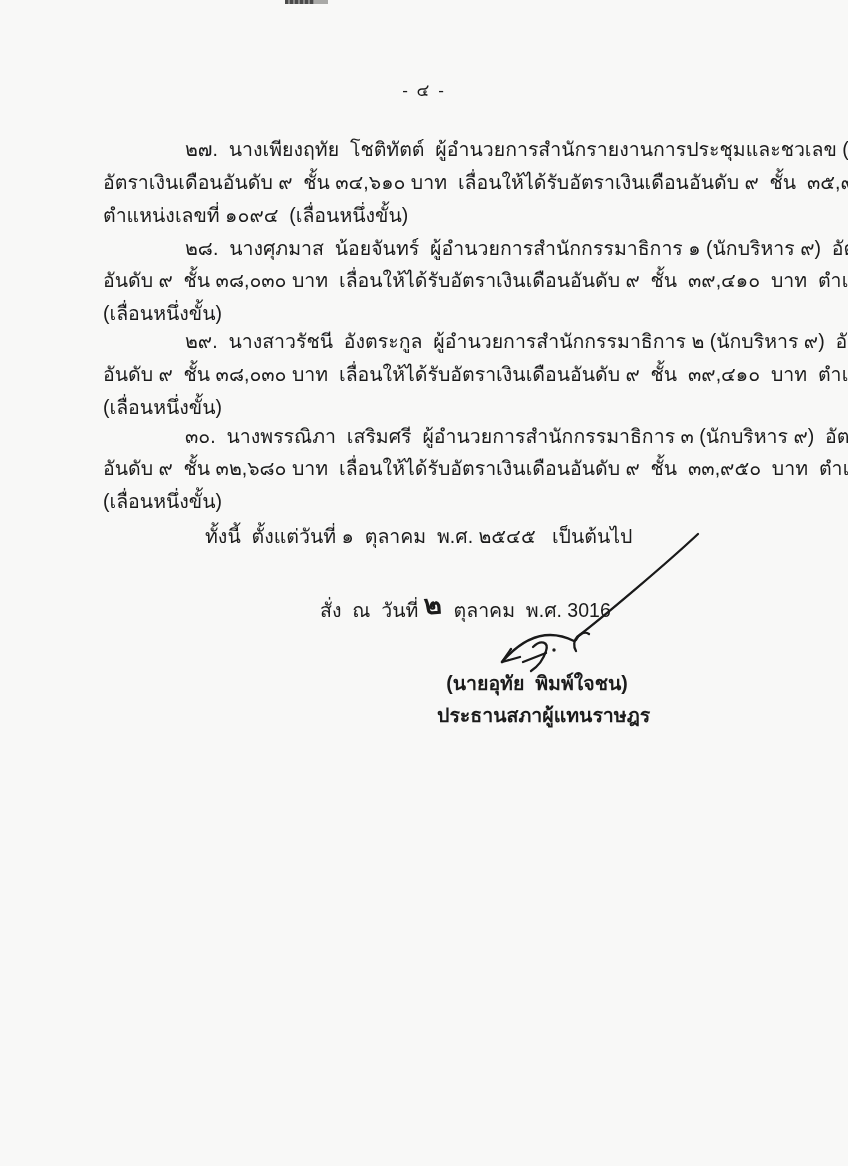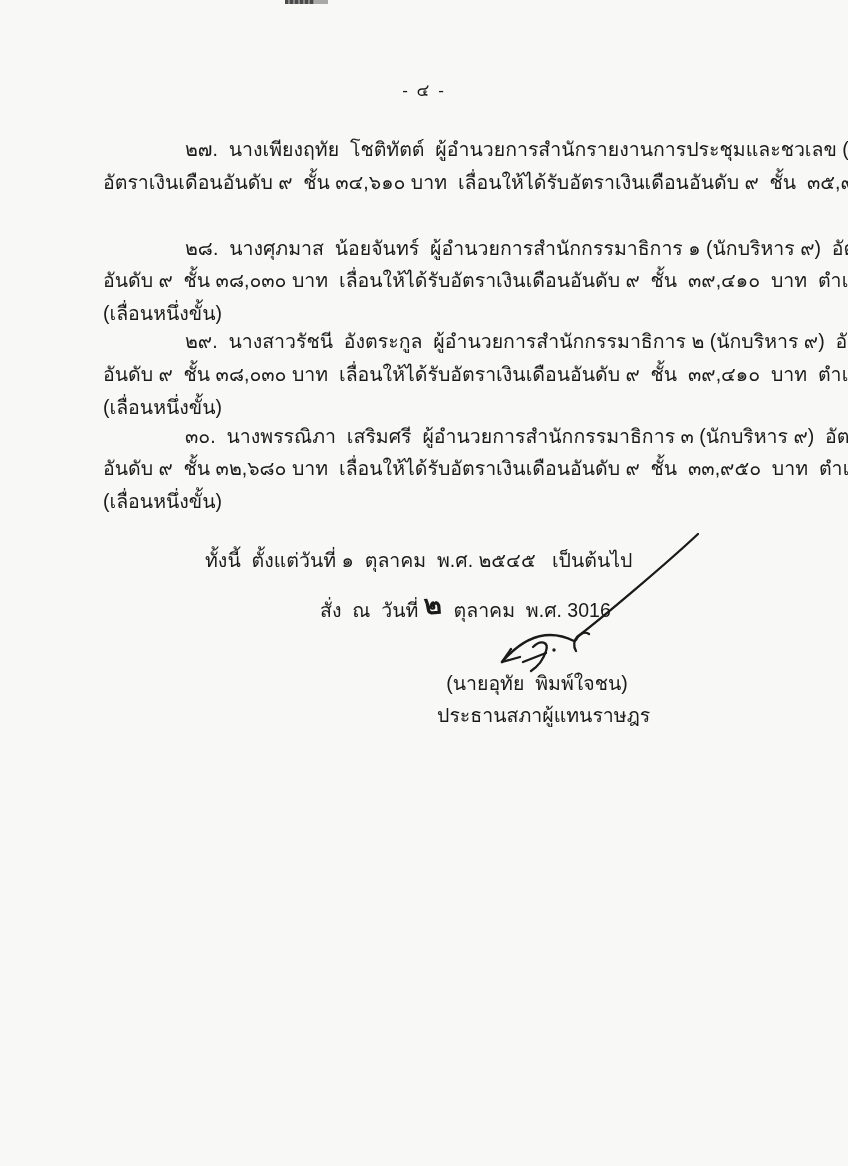--- a/index.html
+++ b/index.html
@@ -66,50 +66,52 @@
     width: 290px;
     height: 160px;
   }
   .signer {
     position: absolute;
     left: 437px;
     width: 200px;
     text-align: center;
     white-space: pre;
     font-size: 19.5px;
+    font-weight: bold;
   }
   .signer-name  { top: 668px; }
   .signer-title { top: 700px; text-align: center; }
 </style>
 </head>
 <body>
 
 <div class="page">
 
   <div class="artifact artifact-dashed"></div>
   <div class="artifact artifact-solid"></div>
 
   <div class="pageno">- ๔ -</div>
 
   <div class="line indent" style="top:137px">๒๗.  นางเพียงฤทัย  โชติทัตต์  ผู้อำนวยการสำนักรายงานการประชุมและชวเลข (นักบริหาร ๙)</div>
   <div class="line flush" style="top:170px">อัตราเงินเดือนอันดับ ๙  ชั้น ๓๔,๖๑๐ บาท  เลื่อนให้ได้รับอัตราเงินเดือนอันดับ ๙  ชั้น  ๓๕,๙๖๐  บาท</div>
+  <div class="line flush" style="top:203px">ตำแหน่งเลขที่ ๑๐๙๔  (เลื่อนหนึ่งขั้น)</div>
 
   <div class="line indent" style="top:236px">๒๘.  นางศุภมาส  น้อยจันทร์  ผู้อำนวยการสำนักกรรมาธิการ ๑ (นักบริหาร ๙)  อัตราเงินเดือน</div>
   <div class="line flush" style="top:268px">อันดับ ๙  ชั้น ๓๘,๐๓๐ บาท  เลื่อนให้ได้รับอัตราเงินเดือนอันดับ ๙  ชั้น  ๓๙,๔๑๐  บาท  ตำแหน่งเลขที่ ๑๒๐๑</div>
   <div class="line flush" style="top:301px">(เลื่อนหนึ่งขั้น)</div>
 
   <div class="line indent" style="top:329px">๒๙.  นางสาวรัชนี  อังตระกูล  ผู้อำนวยการสำนักกรรมาธิการ ๒ (นักบริหาร ๙)  อัตราเงินเดือน</div>
   <div class="line flush" style="top:362px">อันดับ ๙  ชั้น ๓๘,๐๓๐ บาท  เลื่อนให้ได้รับอัตราเงินเดือนอันดับ ๙  ชั้น  ๓๙,๔๑๐  บาท  ตำแหน่งเลขที่ ๑๒๘๒</div>
   <div class="line flush" style="top:395px">(เลื่อนหนึ่งขั้น)</div>
 
   <div class="line indent" style="top:424px">๓๐.  นางพรรณิภา  เสริมศรี  ผู้อำนวยการสำนักกรรมาธิการ ๓ (นักบริหาร ๙)  อัตราเงินเดือน</div>
   <div class="line flush" style="top:456px">อันดับ ๙  ชั้น ๓๒,๖๘๐ บาท  เลื่อนให้ได้รับอัตราเงินเดือนอันดับ ๙  ชั้น  ๓๓,๙๕๐  บาท  ตำแหน่งเลขที่ ๑๓๖๓</div>
   <div class="line flush" style="top:489px">(เลื่อนหนึ่งขั้น)</div>
 
-  <div class="line" style="left:205px; top:548px">ทั้งนี้  ตั้งแต่วันที่ ๑  ตุลาคม  พ.ศ. ๒๕๔๕   เป็นต้นไป</div>
+  <div class="line" style="left:205px; top:524px">ทั้งนี้  ตั้งแต่วันที่ ๑  ตุลาคม  พ.ศ. ๒๕๔๕   เป็นต้นไป</div>
 
   <div class="line" style="left:320px; top:592px"><span>สั่ง  ณ  วันที่</span><span class="hand-day">๒</span><span> ตุลาคม  พ.ศ. 3016</span></div>
 
   <div class="sig-block">
     <svg width="290" height="160" viewBox="0 0 290 160">
       <g fill="none" stroke="#1a1a1a" stroke-width="2.3" stroke-linecap="round" stroke-linejoin="round">
 
         <path d="M 268 14 C 236 44 172 98 147 117 c -3 3 -4 9 -1 14"></path>
 
         <path d="M 146 120 c 4 -7 9 -9 13 -6"></path>

